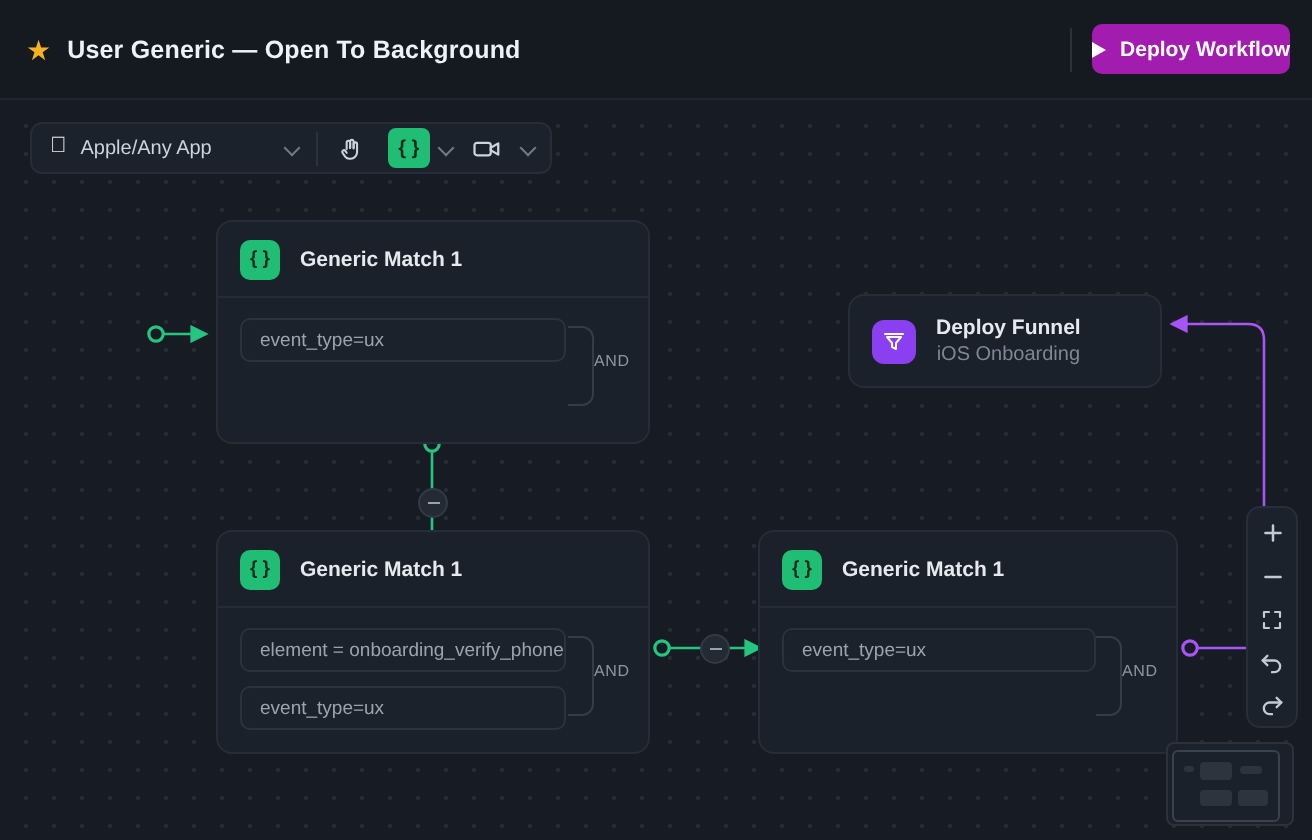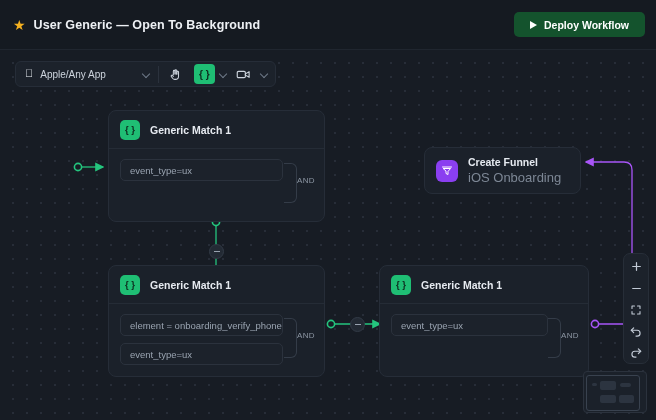--- a/index.html
+++ b/index.html
@@ -35,22 +35,22 @@
     width: 5px; height: 5px;
     border-right: 1.2px solid #6f7a89; border-bottom: 1.2px solid #6f7a89;
     transform: rotate(45deg);
   }
   .divider-v {
     position: absolute; right: 120px; top: 14px; width: 1px; height: 22px;
     background: #2a313b;
   }
   .deploy-btn {
     position: absolute; right: 11px; top: 12px;
-    height: 25px; padding: 0 16px;
-    background: #14532d; border: none; border-radius: 5px;
+    height: 25px; padding: 0 0;
+    background: #a21caf; border: none; border-radius: 5px;
     color: #ffffff; font-size: 10.5px; font-weight: bold;
     display: flex; align-items: center; gap: 7px;
     font-family: "Liberation Sans", sans-serif;
     cursor: pointer;
   }
   .play-tri {
     width: 0; height: 0;
     border-left: 7px solid #fff;
     border-top: 4.5px solid transparent;
     border-bottom: 4.5px solid transparent;
@@ -151,21 +151,21 @@
     background: #1b212a; border: 1px solid #262d38; border-radius: 8px;
     display: flex; align-items: center; padding-left: 11px; gap: 10px;
     z-index: 10;
   }
   .funnel-badge {
     width: 22px; height: 22px; border-radius: 6px;
     background: #8a3ff0;
     display: flex; align-items: center; justify-content: center;
   }
   .funnel-title { color: #e6eaf0; font-size: 10.5px; font-weight: bold; }
-  .funnel-sub { color: #7d8795; font-size: 13px; margin-top: 2px; text-align: center; }
+  .funnel-sub { color: #7d8795; font-size: 10px; margin-top: 2px; text-align: center; }
 
   
   .edges { position: absolute; left: 0; top: 0; width: 656px; height: 370px; z-index: 5; pointer-events: none; }
 
   .edge-dot-btn {
     position: absolute; width: 15px; height: 15px; border-radius: 50%;
     background: #232a34; border: 1px solid #323a46;
     display: flex; align-items: center; justify-content: center;
     z-index: 12; cursor: pointer;
   }
@@ -321,21 +321,21 @@
     </div>
 
     <div class="funnel-node">
       <span class="funnel-badge">
         <svg width="12" height="12" viewBox="0 0 24 24" fill="none" stroke="#ffffff" stroke-width="2" stroke-linecap="round" stroke-linejoin="round">
           <path d="M3 4h18"></path>
           <path d="M5 7h14l-5 6v6l-4-2v-4z"></path>
         </svg>
       </span>
       <span>
-        <div class="funnel-title">Create Funnel</div>
+        <div class="funnel-title">Deploy Funnel</div>
         <div class="funnel-sub">iOS Onboarding</div>
       </span>
     </div>
 
     <div class="vtool">
       <div class="vtool-btn">
         <svg width="13" height="13" viewBox="0 0 24 24" stroke="#c2cad6" stroke-width="2.3" stroke-linecap="round">
           <line x1="12" y1="5" x2="12" y2="19"></line>
             <line x1="5" y1="12" x2="19" y2="12"></line>
         </svg>

